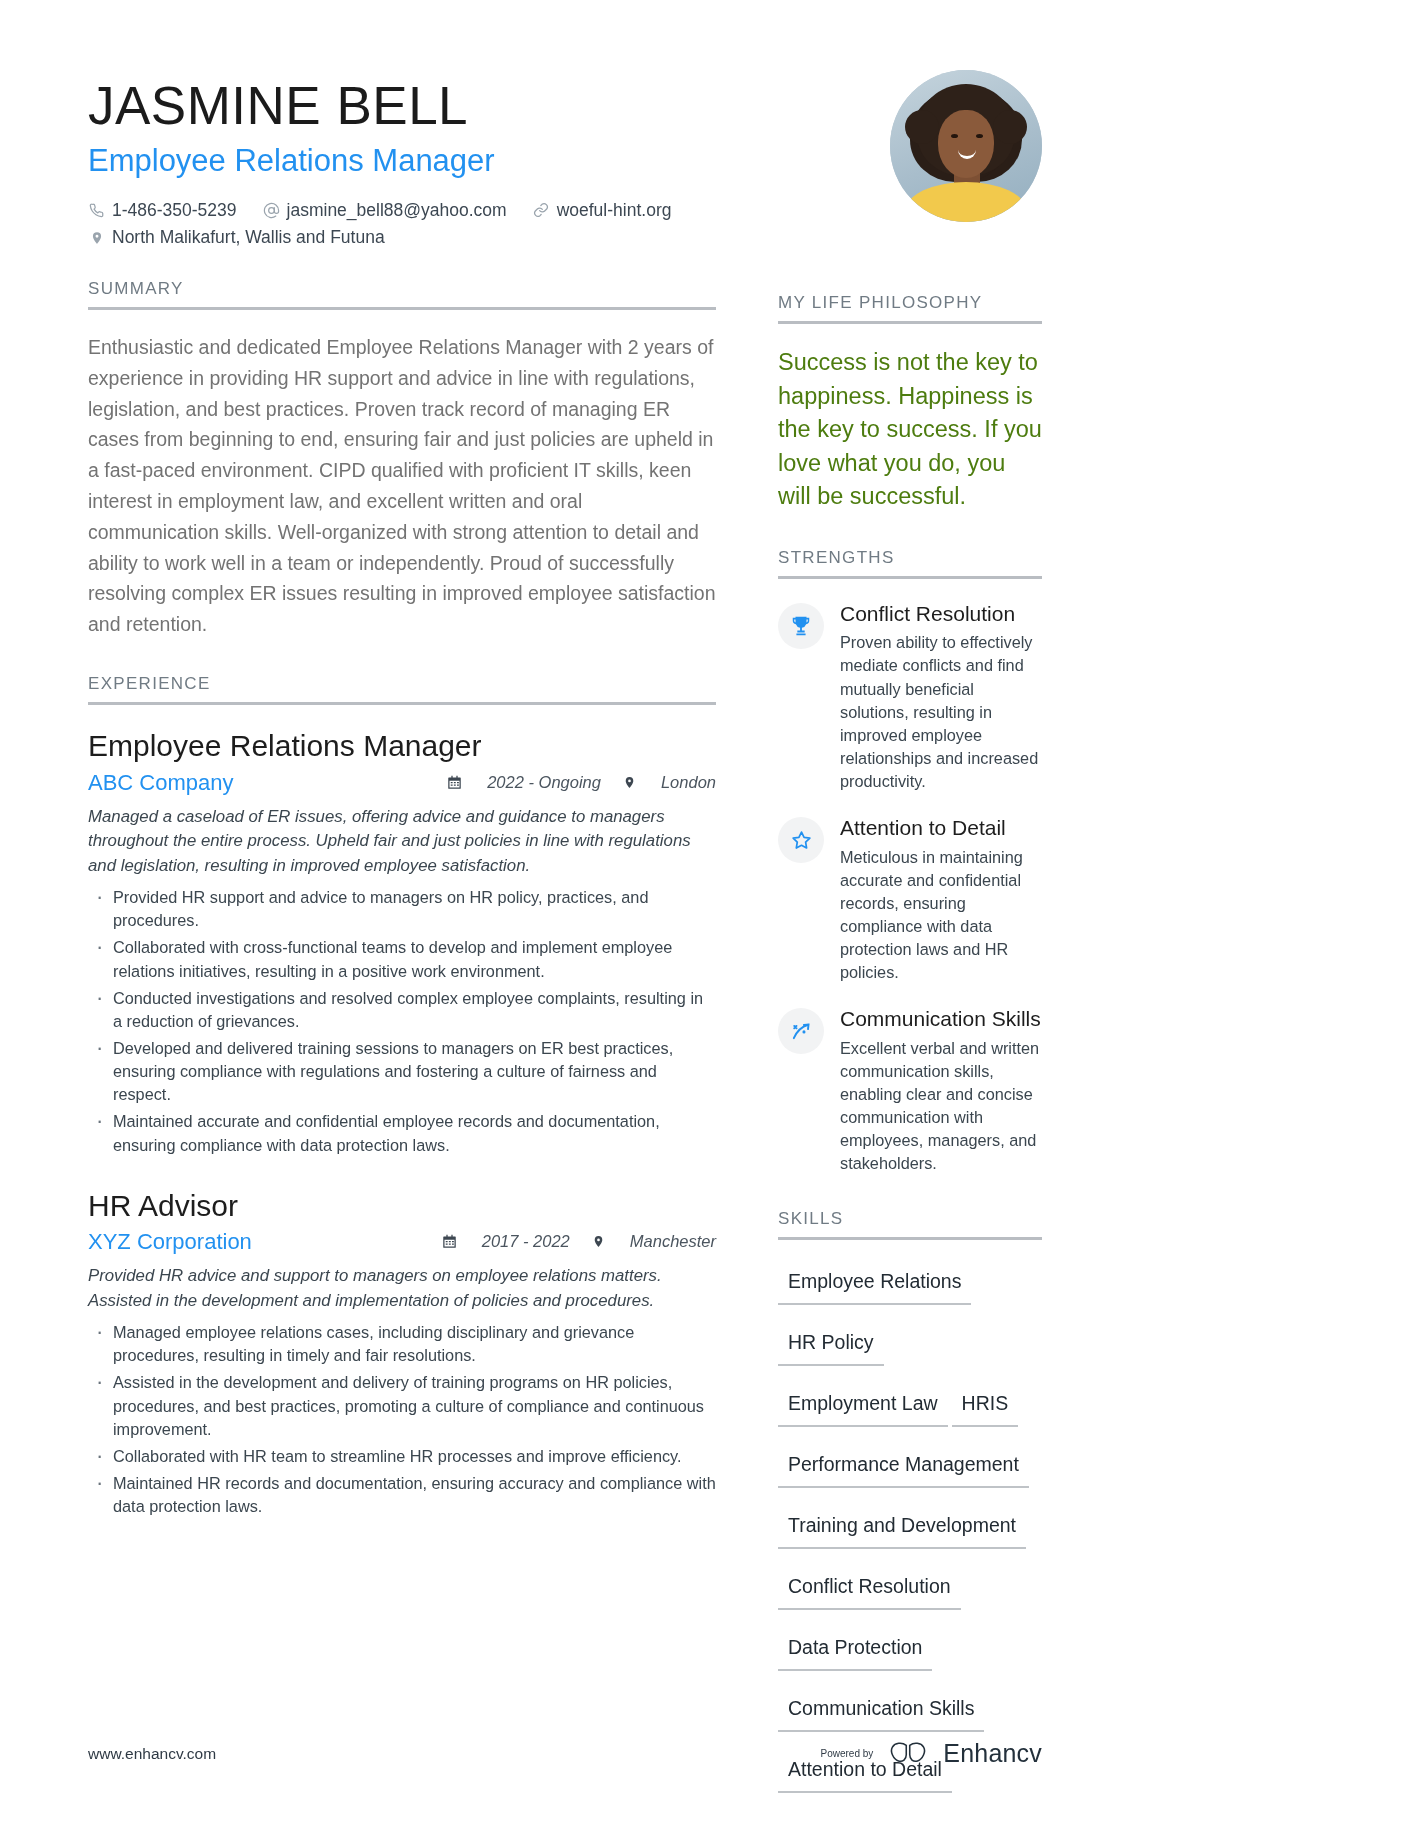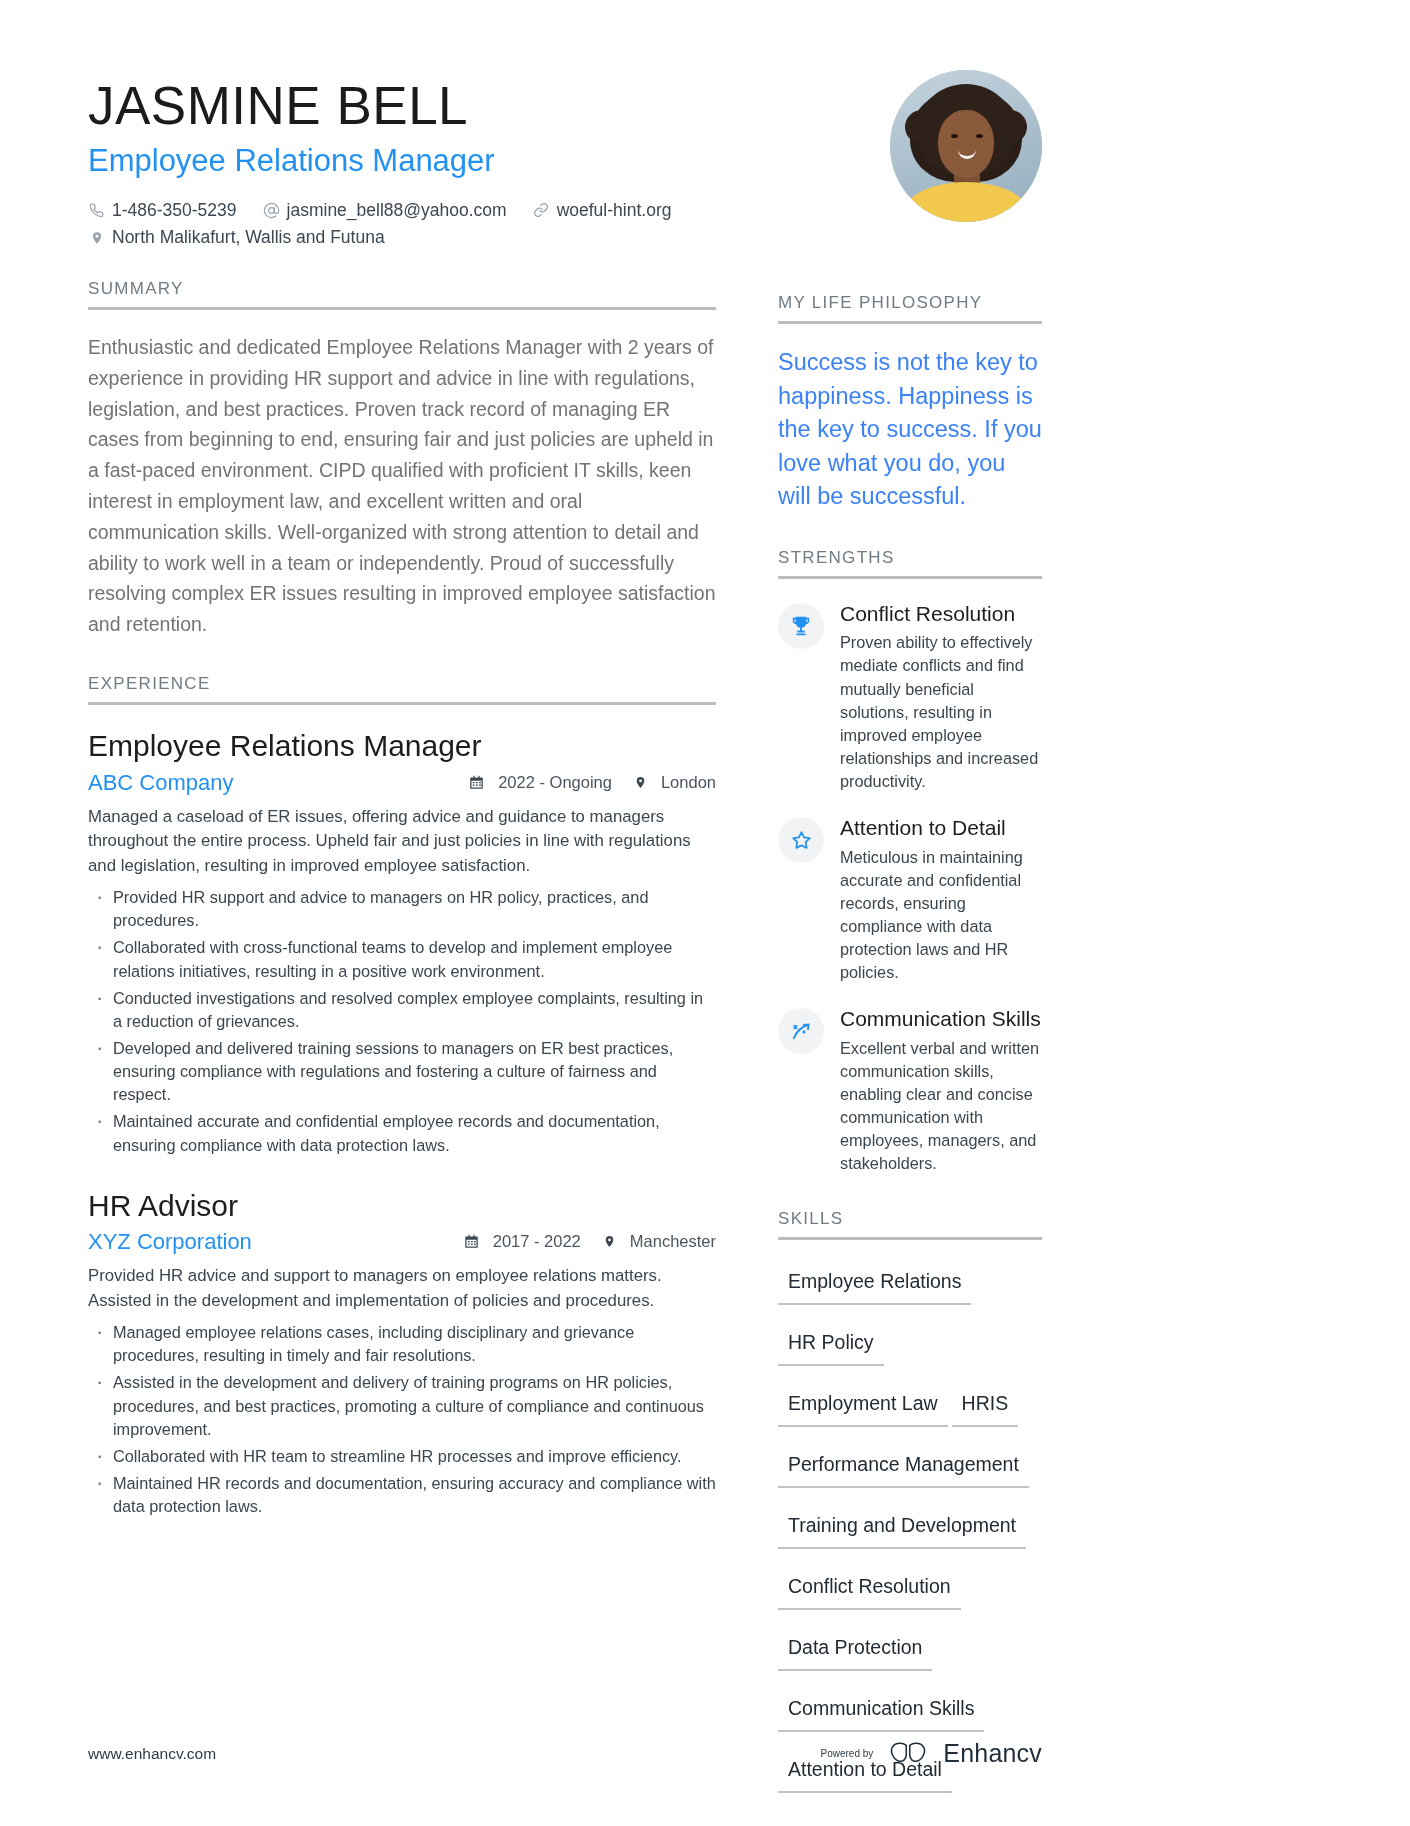--- a/index.html
+++ b/index.html
@@ -196,28 +196,29 @@
     color: #2291f0;
   }
   .job-meta-right {
     display: flex;
     align-items: center;
     gap: 22px;
     font-size: 16.5px;
     color: #4b555f;
     white-space: nowrap;
   }
-  .meta-chunk { display: inline-flex; align-items: center; gap: 14px; }
+  .meta-chunk { display: inline-flex; align-items: center; gap: 25px; font-style: italic; }
   .meta-chunk .m-ico { color: #3d4751; display:inline-flex; }
 
   .job-desc {
     font-size: 16.8px;
     line-height: 1.46;
     color: #3b464f;
     margin-bottom: 8px;
+    font-style: italic;
   }
   .bullets { list-style: none; }
   .bullets li {
     position: relative;
     padding-left: 25px;
     font-size: 16.3px;
     line-height: 1.42;
     color: #3b464f;
     margin-bottom: 4px;
   }
@@ -227,21 +228,21 @@
     left: 8px;
     top: -5px;
     font-size: 22px;
     color: #6a747d;
   }
 
   
   .philosophy-text {
     font-size: 23.5px;
     line-height: 1.43;
-    color: #3b82f6;
+    color: #4d7c0f;
   }
 
   
   .strength {
     display: flex;
     align-items: flex-start;
     margin-bottom: 22px;
   }
   .strength-badge {
     flex: 0 0 auto;

